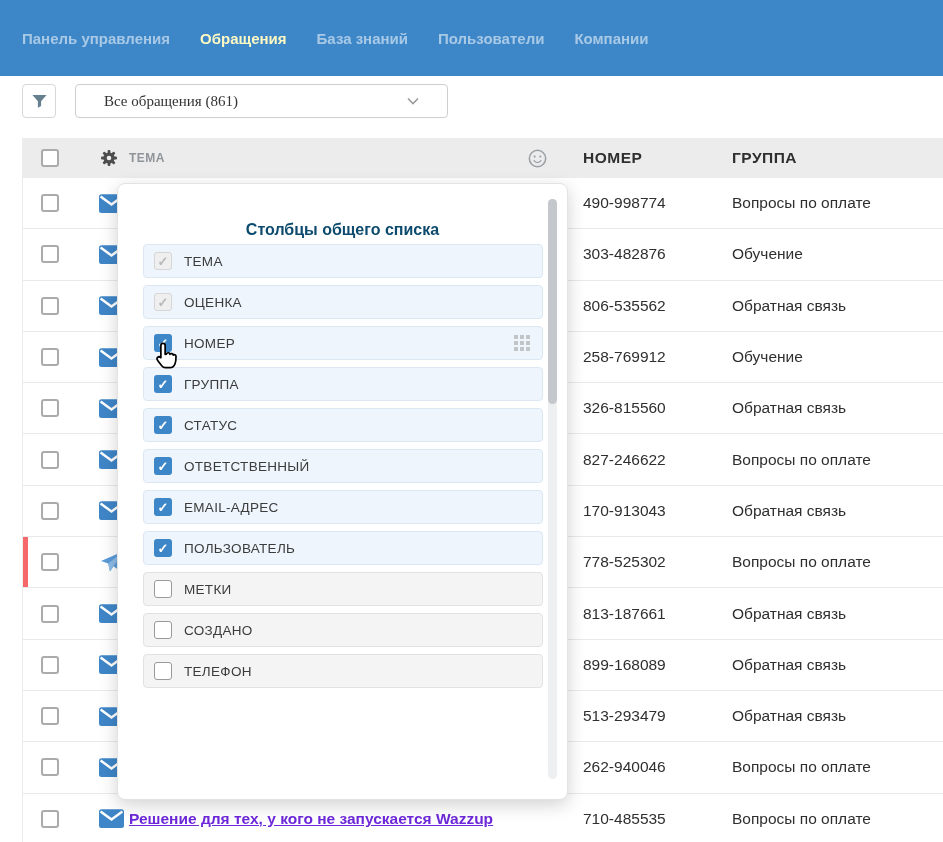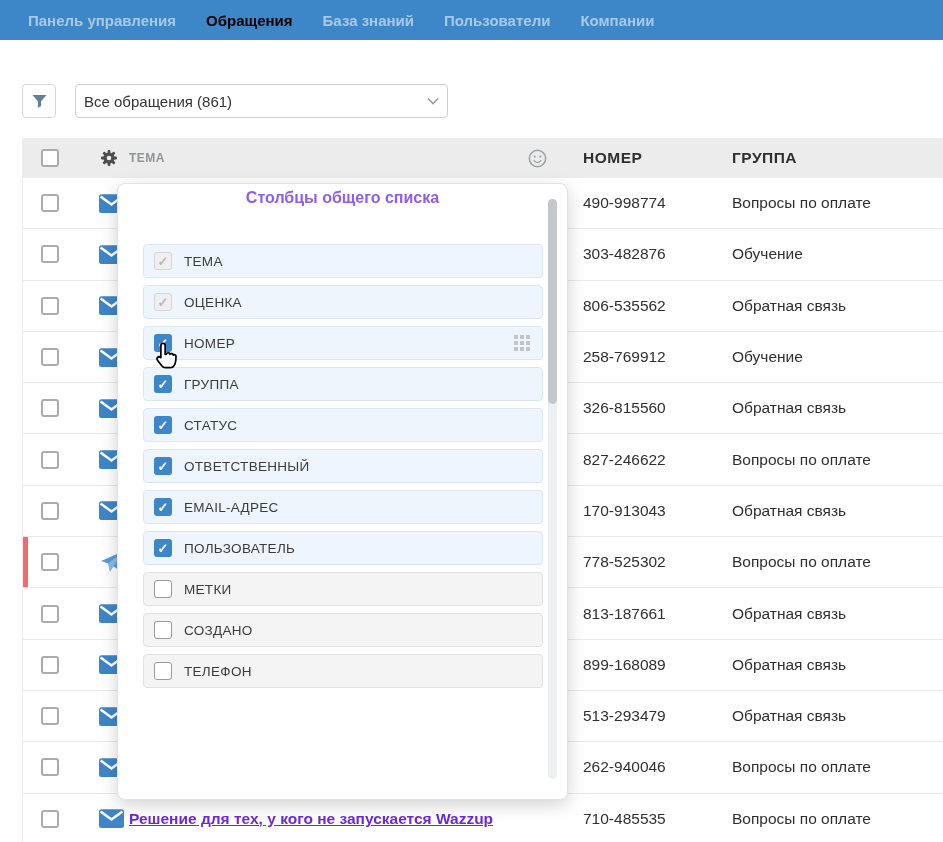--- a/index.html
+++ b/index.html
@@ -1,34 +1,34 @@
 <!DOCTYPE html>
 <html><head>
 <meta charset="utf-8">
 <style>
   * { margin:0; padding:0; box-sizing:border-box; }
   html,body { width:943px; height:842px; overflow:hidden; background:#fff;
               font-family:"Liberation Sans", sans-serif; }
   .stage { position:relative; width:943px; height:842px; }
 
   
-  .topnav { position:absolute; left:0; top:0; width:943px; height:40px;
+  .topnav { position:absolute; left:0; top:0; width:943px; height:76px;
             background:#3d87c8; display:flex; align-items:center;
-            gap:30px; padding-left:28px; }
+            gap:30px; padding-left:22px; }
   .nav-item { font-size:15px; font-weight:700; color:rgba(255,255,255,.55);
               cursor:pointer; white-space:nowrap; }
-  .nav-item.active { color:#000000; }
+  .nav-item.active { color:#fef9c3; }
 
   
   .filter-btn { position:absolute; left:22px; top:84px; width:34px; height:34px;
                 background:#fff; border:1px solid #d7d7d7; border-radius:4px;
                 display:flex; align-items:center; justify-content:center; }
   .select { position:absolute; left:75px; top:84px; width:373px; height:34px;
             background:#fff; border:1px solid #cfcfcf; border-radius:4px;
-            display:flex; align-items:center; padding:0 8px; }
+            display:flex; align-items:center; padding:0 28px;font-family:Liberation Serif, serif; }
   .select-value { font-size:15px; color:#333; flex:1; }
 
   
   .table-wrap { position:absolute; left:22px; top:138px; width:921px;
                 border-left:1px solid #ececec; }
   .thead { display:flex; align-items:center; height:40px; background:#ececec; }
   .hlabel { font-size:12px; font-weight:700; color:#8f9499; letter-spacing:.5px; }
   .row { display:flex; align-items:center; height:51.3px;
          border-bottom:1px solid #e9e9e9; position:relative; background:#fff; }
   .row.flagged::before { content:""; position:absolute; left:0; top:0;
@@ -40,22 +40,22 @@
   .cell-num  { width:148px; flex:none; padding-left:4px; font-size:15.5px; color:#2f2f2f; }
   .cell-group{ flex:none; width:216px; padding-left:5px; font-size:15.5px; color:#2f2f2f; }
   .checkbox { width:18px; height:18px; background:#fff; border:2px solid #ababab;
               border-radius:3px; }
   .subject-link { font-size:15.5px; font-weight:700; color:#6d28d9; cursor:pointer;text-decoration:underline; }
 
   
   .popup { position:absolute; left:117px; top:183px; width:451px; height:617px;
            background:#fff; border:1px solid #e3e3e3; border-radius:8px;
            box-shadow:0 5px 18px rgba(0,0,0,.18); z-index:10; overflow:hidden; }
-  .popup-title { text-align:center; font-size:16px; font-weight:700; color:#8b5cf6;
-                 margin-top:5px; }
+  .popup-title { text-align:center; font-size:16px; font-weight:700; color:#0c4a6e;
+                 margin-top:37px; }
   .popup-items { position:absolute; left:25px; top:60px; width:400px; }
   .pitem { position:relative; height:34px; border-radius:4px; display:flex;
            align-items:center; padding-left:10px; margin-bottom:7px; cursor:pointer; }
   .pitem.on  { background:#eef5fc; border:1px solid #dbe8f4; }
   .pitem.off { background:#f4f4f4; border:1px solid #e2e2e2;align-items:center; }
   .pitem-label { font-size:13.5px; color:#3c3c3c; letter-spacing:.3px; margin-left:12px; }
   .pcb { width:18px; height:18px; border-radius:3px; flex:none;
          display:flex; align-items:center; justify-content:center;
          font-size:13px; font-weight:700; line-height:1; }
   .pcb.cb-checked  { background:#3d87c8; color:#fff; }

